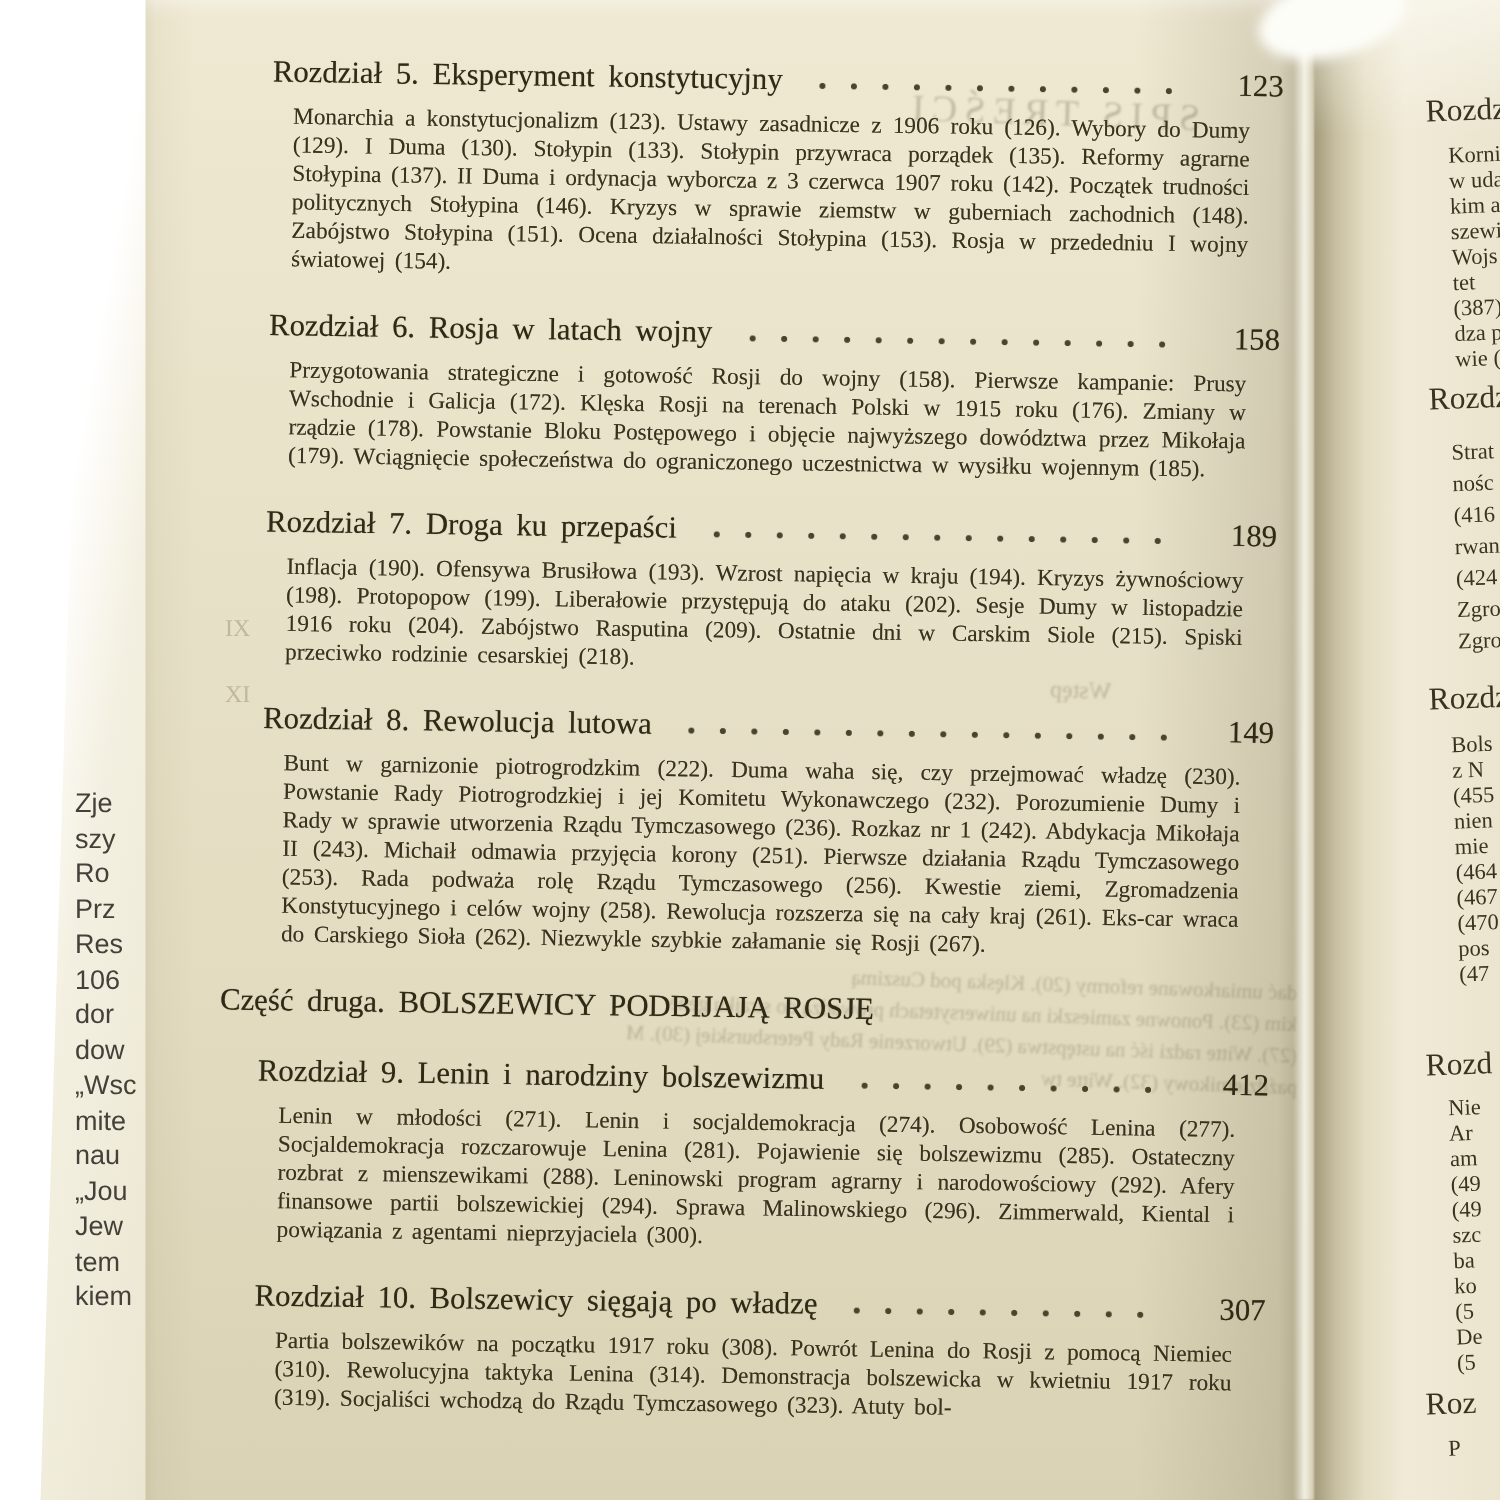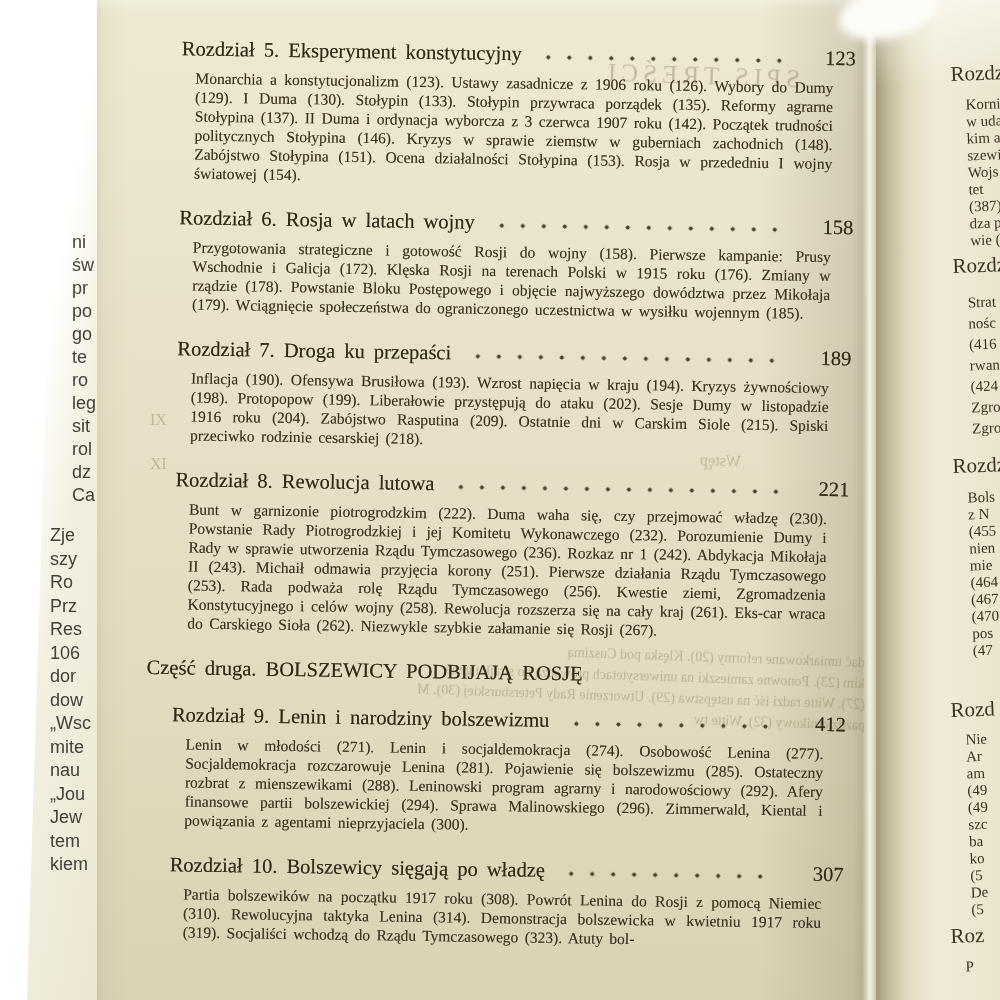--- a/index.html
+++ b/index.html
@@ -110,21 +110,21 @@
         <span class="leader"></span>
         <span class="pagenum">189</span>
       </div>
       <p class="summary">Inflacja (190).   Ofensywa Brusiłowa (193).   Wzrost napięcia w kraju (194).   Kryzys żywnościowy (198).   Protopopow (199).   Liberałowie przystępują do ataku (202).   Sesje Dumy w listopadzie 1916 roku (204).   Zabójstwo Rasputina (209).   Ostatnie dni w Carskim Siole (215).   Spiski przeciwko rodzinie cesarskiej (218).</p>
     </div>
 
     <div class="entry">
       <div class="entry-head">
         <span class="title">Rozdział 8. Rewolucja lutowa</span>
         <span class="leader"></span>
-        <span class="pagenum">221</span>
+        <span class="pagenum">149</span>
       </div>
       <p class="summary">Bunt w garnizonie piotrogrodzkim (222).   Duma waha się, czy przejmować władzę (230).   Powstanie Rady Piotrogrodzkiej i jej Komitetu Wykonawczego (232).   Porozumienie Dumy i Rady w sprawie utworzenia Rządu Tymczasowego (236).   Rozkaz nr 1 (242).   Abdykacja Mikołaja II (243).   Michaił odmawia przyjęcia korony (251).   Pierwsze działania Rządu Tymczasowego (253).   Rada podważa rolę Rządu Tymczasowego (256).   Kwestie ziemi, Zgromadzenia Konstytucyjnego i celów wojny (258).   Rewolucja rozszerza się na cały kraj (261).   Eks-car wraca do Carskiego Sioła (262).   Niezwykle szybkie załamanie się Rosji (267).</p>
     </div>
 
     <div class="part-heading">Część druga. BOLSZEWICY PODBIJAJĄ ROSJĘ</div>
 
     <div class="entry">
       <div class="entry-head">
         <span class="title">Rozdział 9. Lenin i narodziny bolszewizmu</span>
         <span class="leader"></span>
@@ -198,32 +198,20 @@
 (5</div>
     </div>
     <div class="rp-group" style="left:74px;top:924px;">
       <div class="rp-head">Roz</div>
       <div class="rp-lines" style="margin:10px 0 0 14px;">P</div>
     </div>
   </div>
 
   <div class="flap">
     <div class="flap-bg-white"></div>
-    <div class="flap-frag top">ni
-św
-pr
-po
-go
-te
-ro
-leg
-sit
-rol
-dz
-Ca</div>
     <div class="flap-frag bottom">Zje
 szy
 Ro
 Prz
 Res
 106
 dor
 dow
 „Wsc
 mite

